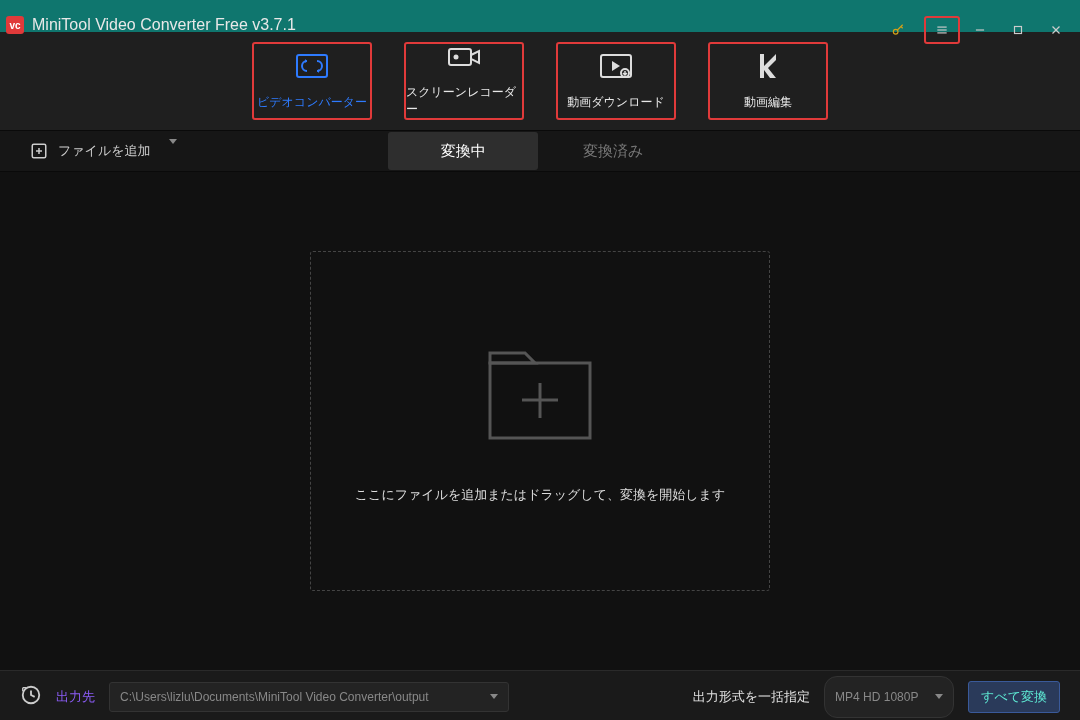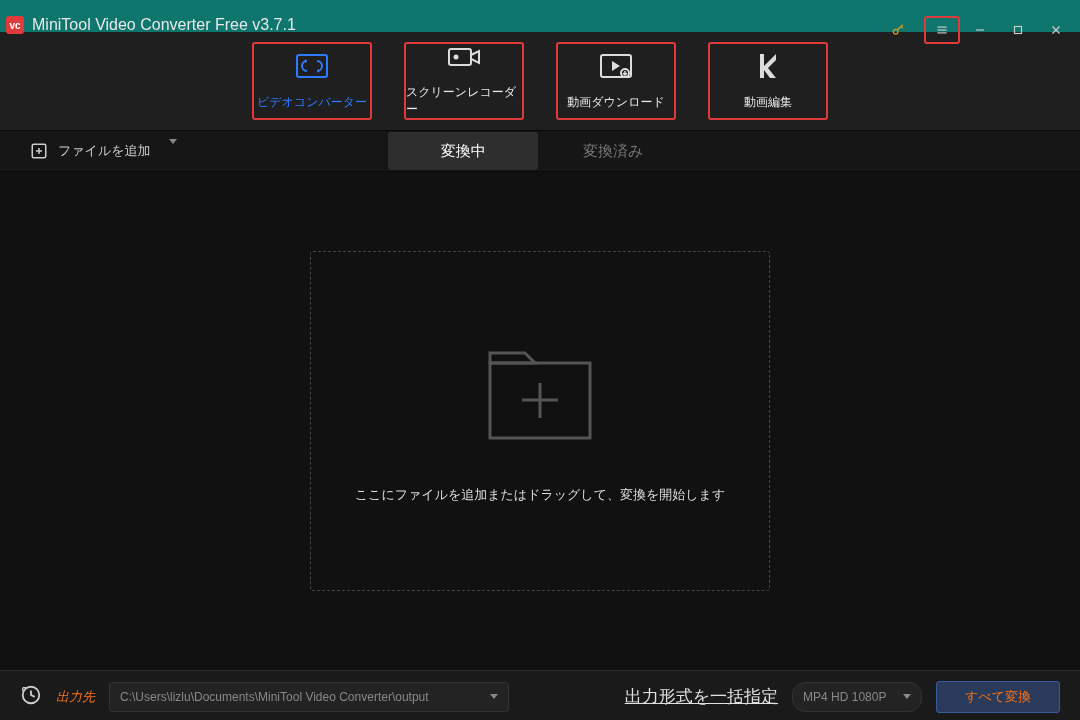--- a/index.html
+++ b/index.html
@@ -36,26 +36,26 @@
 
   
   .workspace { height: 498px; background: #111; display: flex; align-items: center; justify-content: center; }
   .dropzone { width: 460px; height: 340px; border: 1px dashed #444; border-radius: 3px; display: flex; flex-direction: column; align-items: center; justify-content: center; gap: 38px; cursor: pointer; }
   .dropzone-icon { width: 120px; height: 110px; }
   .dropzone-text { font-size: 13px; color: #ddd; }
 
   
   .bottombar { height: 52px; background: #1a1a1a; border-top: 1px solid #2a2a2a; display: flex; align-items: center; padding: 0 20px; gap: 14px; }
   .clock-icon svg { width: 22px; height: 22px; }
-  .out-label { font-size: 13px; color: #f97316; font-style: italic; }
+  .out-label { font-size: 13px; color: #8b5cf6; }
   .out-path-box { height: 30px; background: #232323; border: 1px solid #333; border-radius: 3px; display: flex; align-items: center; padding: 0 10px; font-size: 12px; color: #888; width: 400px; justify-content: space-between; cursor: pointer; }
   .flex-spacer { flex: 1; }
-  .fmt-label { font-size: 17px; color: #e0e0e0; text-decoration: underline; }
-  .fmt-box { height: 30px; background: #232323; border: 1px solid #333; border-radius: 13px; display: flex; align-items: center; padding: 0 10px; font-size: 12px; color: #888; width: 130px; justify-content: space-between; cursor: pointer; }
-  .convert-btn { height: 32px; padding: 0 28px; background: #2a3a5a; border: 1px solid #3a5a9a; color: #f97316; border-radius: 3px; font-size: 13px; cursor: pointer; display: flex; align-items: center; }
+  .fmt-label { font-size: 13px; color: #e0e0e0; }
+  .fmt-box { height: 42px; background: #232323; border: 1px solid #333; border-radius: 13px; display: flex; align-items: center; padding: 0 10px; font-size: 12px; color: #888; width: 130px; justify-content: space-between; cursor: pointer; }
+  .convert-btn { height: 32px; padding: 0 12px; background: #2a3a5a; border: 1px solid #3a5a9a; color: #5eead4; border-radius: 3px; font-size: 13px; cursor: pointer; display: flex; align-items: center; }
 
   .triangle-down { width: 0; height: 0; border-left: 4px solid transparent; border-right: 4px solid transparent; border-top: 5px solid #888; }
 </style>
 </head>
 <body>
 
 <div class="titlebar">
   <div class="logo">vc</div>
   <div class="title">MiniTool Video Converter Free v3.7.1</div>
   <div class="win-controls">

